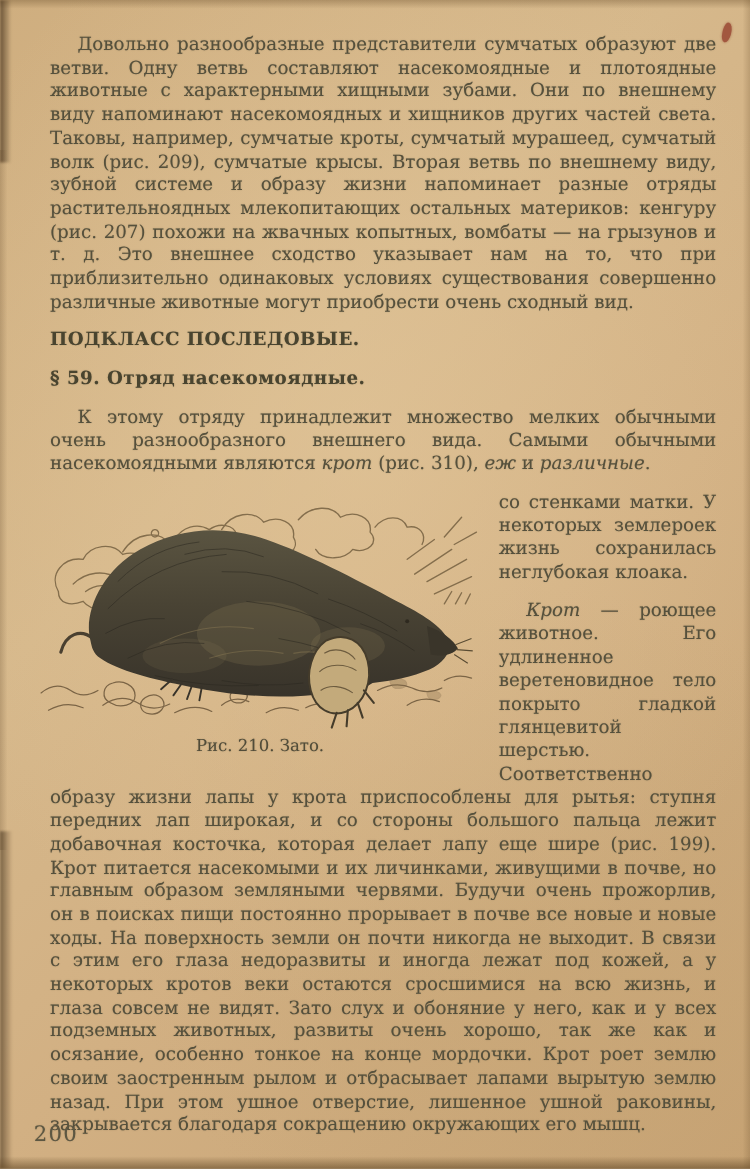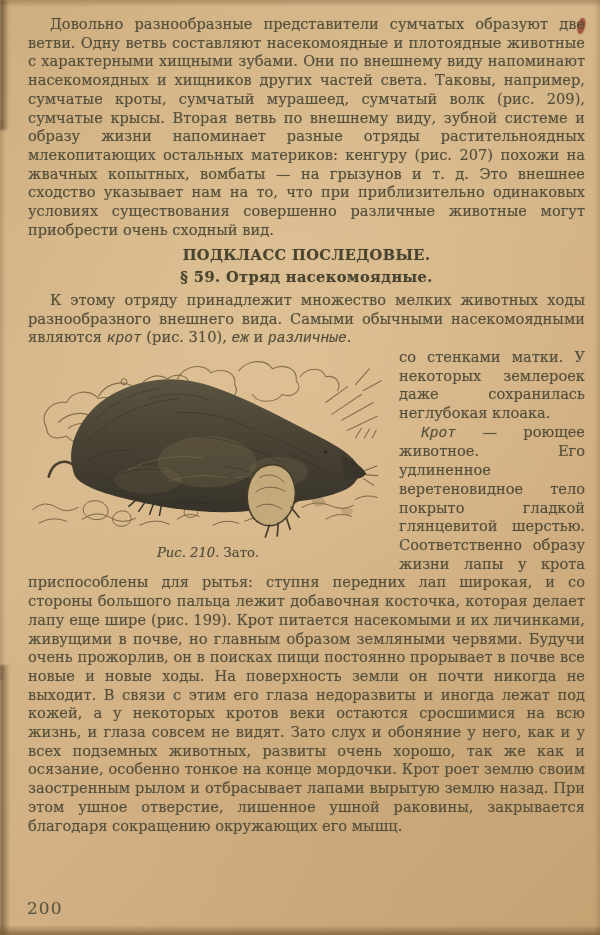--- a/index.html
+++ b/index.html
@@ -25,38 +25,38 @@
   .edge-left-bottom{left:0;bottom:0;width:10px;height:270px;background:linear-gradient(to right,rgba(62,44,24,.6),rgba(62,44,24,0));filter:blur(1px);}
   .red-mark{position:absolute;right:15px;top:18px;width:7px;height:16px;background:#9a4733;border-radius:45% 55% 50% 50%;transform:rotate(14deg);opacity:.85;box-shadow:0 0 2px rgba(120,40,25,.6);}
 
   .text-block{
     position:absolute;left:28px;top:15px;width:557px;
     font-size:14.6px;line-height:18.7px;
     text-align:justify;
     text-shadow:0 0 1px rgba(85,78,58,.45);
     hyphens:auto;
   }
-  p{margin:0;text-indent:22px;}
+  p{margin:12px;text-indent:22px;}
   p.no-indent{text-indent:0;}
-  .heading{ text-align:center;font-weight:bold;color:#49442f;text-indent:0;
+  .heading{ text-align:left;font-weight:bold;color:#49442f;text-indent:0;
     letter-spacing:.4px; margin-top:7px; }
   .heading.sub{margin-top:3px;margin-bottom:4px;}
-  em{font-style:italic;font-family:Liberation Mono, monospace;}
+  em{font-style:italic;}
 
   .figure{
     float:left;
     width:360px;
     margin:3px 11px 6px 0;
   }
   .fig-image{width:360px;height:190px;display:block;}
   .fig-caption{
     text-align:center;font-size:13.2px;margin-top:3px;color:#514c39;
     text-indent:0;
   }
-  .fig-caption .cap-label{font-style:italic;}
+  .fig-caption .cap-label{}
   .clearfix::after{content:"";display:block;clear:both;}
 
   .page-number{
     position:absolute;left:27px;bottom:17px;
     font-size:17px;color:#5d5742;letter-spacing:1px;
     text-shadow:0 0 1px rgba(85,78,58,.4);
   }
 </style>
 </head>
 <body>
@@ -72,21 +72,21 @@
   <div class="red-mark"></div>
 
   <div class="text-block clearfix">
 
     <p>Довольно разнообразные представители сумчатых образуют две ветви. Одну ветвь составляют насекомоядные и плотоядные животные с характерными хищными зубами. Они по внешнему виду напоминают насекомоядных и хищников других частей света. Таковы, например, сумчатые кроты, сумчатый мурашеед, сумчатый волк (рис. 209), сумчатые крысы. Вторая ветвь по внешнему виду, зубной системе и образу жизни напоминает разные отряды растительноядных млекопитающих остальных материков: кенгуру (рис. 207) похожи на жвачных копытных, вомбаты — на грызунов и т. д. Это внешнее сходство указывает нам на то, что при приблизительно одинаковых условиях существования совершенно различные животные могут приобрести очень сходный вид.</p>
 
     <p class="heading">ПОДКЛАСС ПОСЛЕДОВЫЕ.</p>
 
     <p class="heading sub">§ 59. Отряд насекомоядные.</p>
 
-    <p><span>К этому отряду принадлежит множество мелких животных ходы разнообразного внешнего вида. Самыми обычными насекомоядными являются </span><em>крот</em><span> (рис. 310), </span><em>еж</em><span> и </span><em>различные</em><span>.</span></p>
+    <p><span>К этому отряду принадлежит множество мелких обычными очень разнообразного внешнего вида. Самыми обычными насекомоядными являются </span><em>крот</em><span> (рис. 310), </span><em>еж</em><span> и </span><em>различные</em><span>.</span></p>
 
 
 
     <div class="figure">
       <svg class="fig-image" viewBox="0 0 362 192" aria-hidden="true">
         <defs>
           <linearGradient id="fur" x1="0" y1="0" x2="0" y2="1">
             <stop offset="0" stop-color="#5a5441"></stop>
             <stop offset=".45" stop-color="#494334"></stop>
             <stop offset="1" stop-color="#38332a"></stop>
@@ -160,21 +160,21 @@
 
         <path d="M234,118 C250,110 264,118 268,134 C272,150 266,168 251,175 C238,180 226,173 222,158 C218,143 223,126 234,118 Z" fill="#c3aa7b" stroke="#453c2b" stroke-width="1.6"></path>
         <path d="M233,128 c8,-5 19,-3 25,5 M229,143 c7,-7 21,-7 30,-1 M230,158 c7,-5 18,-4 26,2" stroke="#6d5c3f" stroke-width=".9" fill="none"></path>
         <path d="M243,176 l-4,12 M252,174 l-1,13 M260,168 l4,12 M265,158 l8,10" stroke="#453c2b" stroke-width="1.7" stroke-linecap="round"></path>
 
         <path d="M118,152 l-7,10 M126,154 l-4,11 M134,155 l-2,11 M110,149 l-9,8" stroke="#38332a" stroke-width="1.5" stroke-linecap="round"></path>
       </svg>
       <div class="fig-caption"><span class="cap-label">Рис. 210.</span> <span>Зато.</span></div>
     </div>
 
-    <p class="no-indent">со стенками матки. У некоторых землероек даже сохранилась неглубокая клоака.</p>
+    <p class="no-indent">со стенками матки. У некоторых землероек жизнь сохранилась неглубокая клоака.</p>
 
     <p><em>Крот</em><span> — роющее животное. Его удлиненное веретеновидное тело покрыто гладкой глянцевитой шерстью. Соответственно образу жизни лапы у крота приспособлены для рытья: ступня передних лап широкая, и со стороны большого пальца лежит добавочная косточка, которая делает лапу еще шире (рис. 199). Крот питается насекомыми и их личинками, живущими в почве, но главным образом земляными червями. Будучи очень прожорлив, он в поисках пищи постоянно прорывает в почве все новые и новые ходы. На поверхность земли он почти никогда не выходит. В связи с этим его глаза недоразвиты и иногда лежат под кожей, а у некоторых кротов веки остаются сросшимися на всю жизнь, и глаза совсем не видят. Зато слух и обоняние у него, как и у всех подземных животных, развиты очень хорошо, так же как и осязание, особенно тонкое на конце мордочки. Крот роет землю своим заостренным рылом и отбрасывает лапами вырытую землю назад. При этом ушное отверстие, лишенное ушной раковины, закрывается благодаря сокращению окружающих его мышц.</span></p>
 
   </div>
 
   <div class="page-number">200</div>
 
 </div>
 
 </body></html>

